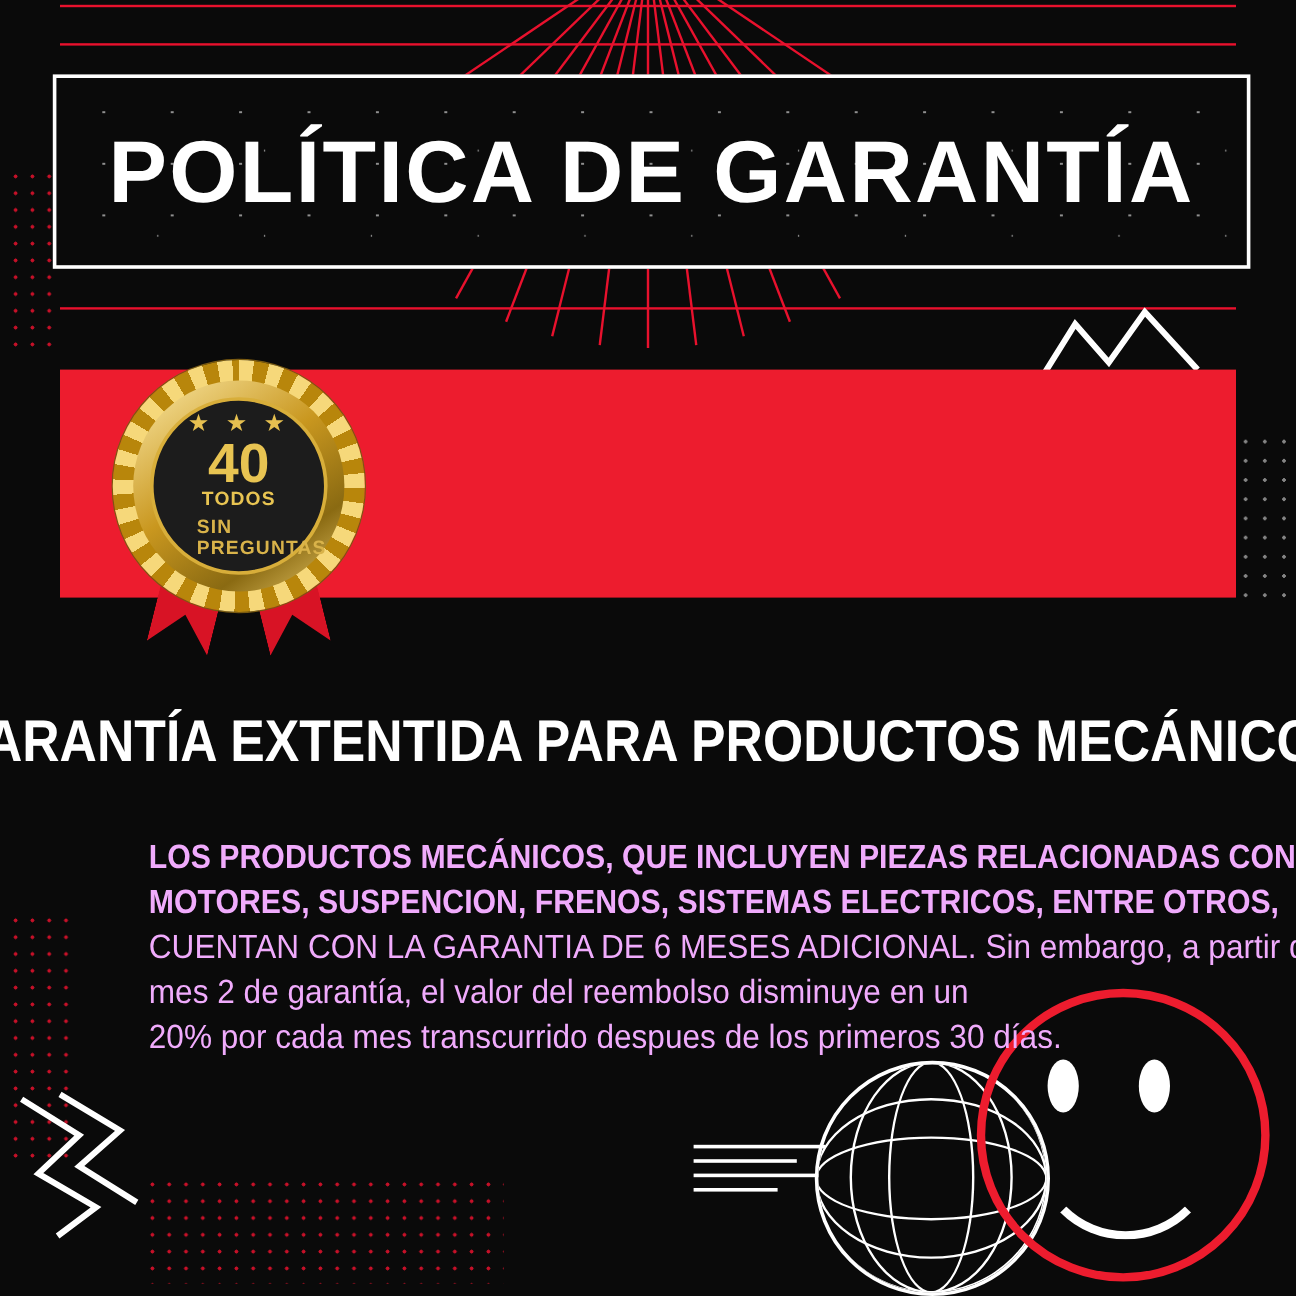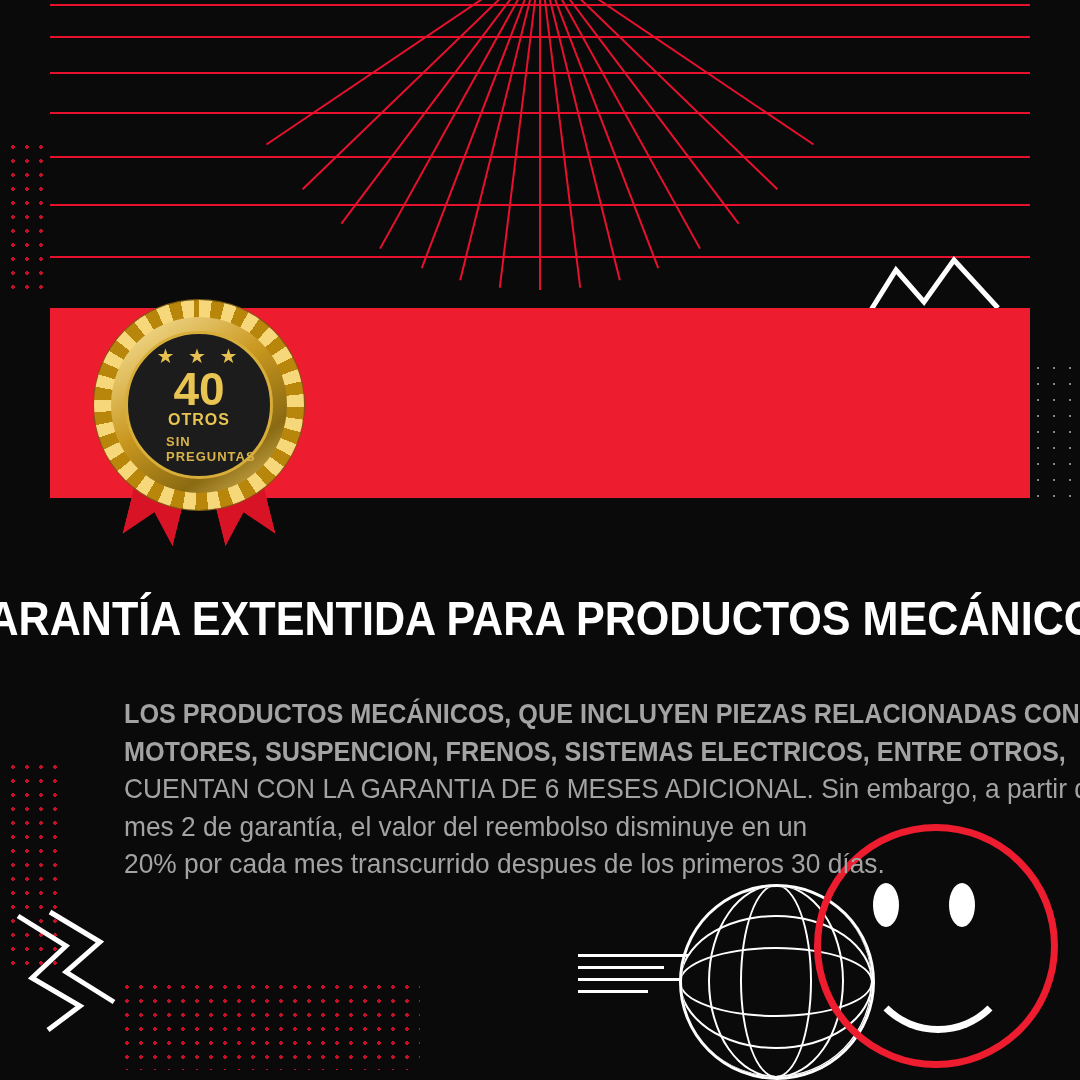--- a/index.html
+++ b/index.html
@@ -206,21 +206,21 @@
     line-height: .95;
     color: #e8c452;
   }
   .seal-dias {
     font-size: 16px;
     font-weight: bold;
     letter-spacing: 1px;
     color: #e8c452;
   }
   .seal-q {
-    font-size: 13px;
+    font-size: 16px;
     font-weight: bold;
     letter-spacing: 1px;
     margin-top: 5px;
     color: #d9b34a;
     margin-left: 38px;
   }
 
   
   .headline {
     position: absolute;
@@ -230,21 +230,21 @@
     color: #ffffff;
     font-size: 49px;
     font-weight: bold;
     white-space: nowrap;
   }
   .body {
     position: absolute;
     left: 124px;
     top: 695px;
     width: 900px;
-    color: #a3a3a3;
+    color: #f0abfc;
     font-size: 28px;
     line-height: 1.34;
   }
   .body .cond {
     display: block;
     transform: scaleX(.9);
     transform-origin: left center;
     font-weight: bold;
     white-space: nowrap;
   }
@@ -382,32 +382,36 @@
       <span style="width:70px;"></span>
     </div>
 
     <div class="smiley">
       <div class="eye l"></div>
       <div class="eye r"></div>
       <div class="mouth"></div>
     </div>
   </div>
 
+  <div class="title-box">
+    <div class="stars"></div>
+    <div class="title-text">POLÍTICA DE GARANTÍA</div>
+  </div>
 
   <div class="banner"></div>
 
   <div class="seal-wrap">
     <div class="ribbon left"></div>
     <div class="ribbon right"></div>
     <div class="seal">
       <div class="seal-inner-ring">
         <div class="seal-core">
           <div class="seal-stars">★ ★ ★</div>
           <div class="seal-num">40</div>
-          <div class="seal-dias">OTROS</div>
+          <div class="seal-dias">TODOS</div>
           <div class="seal-q">SIN PREGUNTAS</div>
         </div>
       </div>
     </div>
   </div>
 
   <div class="headline">GARANTÍA EXTENTIDA PARA PRODUCTOS MECÁNICOS</div>
 
   <div class="body">
     <span class="cond">LOS PRODUCTOS MECÁNICOS, QUE INCLUYEN PIEZAS RELACIONADAS CON</span>

